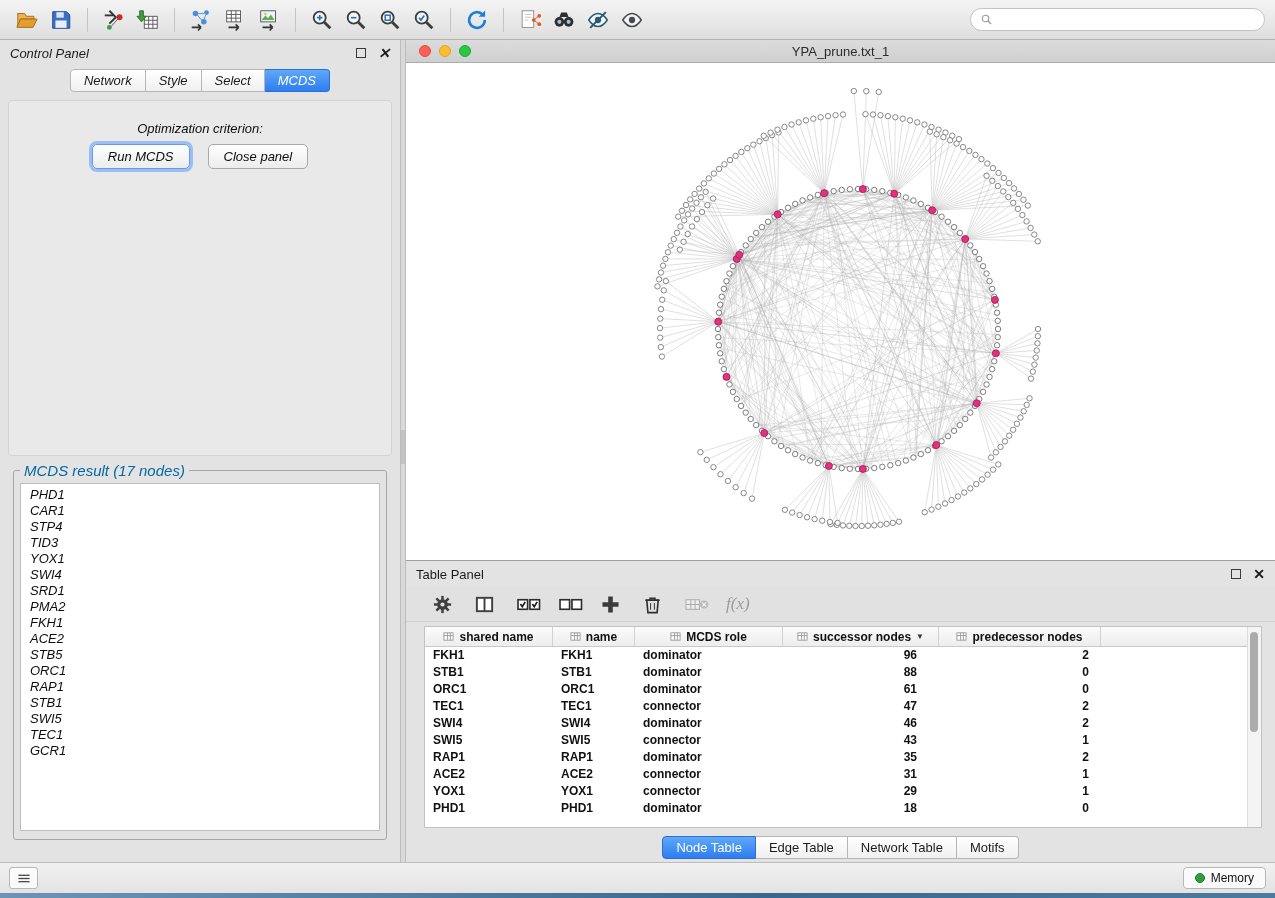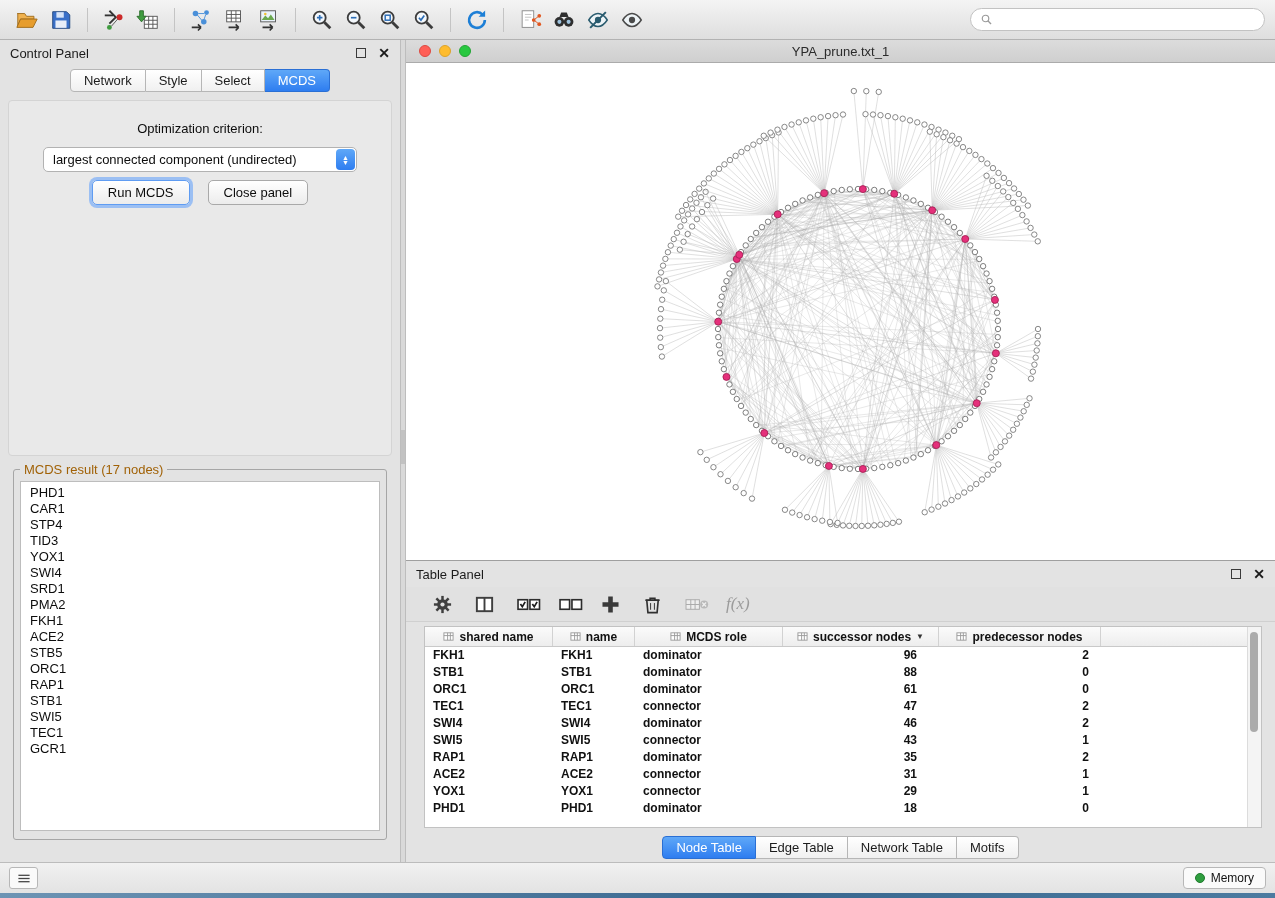--- a/index.html
+++ b/index.html
@@ -26,21 +26,21 @@
     border:1px solid #c2c2c2;border-radius:12px;display:flex;align-items:center;
     padding:0 9px;gap:5px;box-sizing:border-box;
   }
   .search-wrap svg{width:13px;height:13px;}
   .search-input{border:none;outline:none;flex:1;font-size:12px;background:transparent;font-family:"Liberation Sans",sans-serif;}
 
   
   .main{flex:1;display:flex;min-height:0;}
 
   
-  .control-panel{width:400px;flex:0 0 400px;background:#e3e3e3;display:flex;flex-direction:column;box-sizing:border-box;}
+  .control-panel{width:400px;flex:0 0 400px;background:#e3e3e3;display:flex;flex-direction:column;box-sizing:border-box;font-style:italic;}
   .panel-header{height:26px;flex:0 0 26px;display:flex;align-items:center;padding:0 10px;font-size:13px;color:#1c1c1c;}
   .hdr-icons{margin-left:auto;display:flex;gap:12px;align-items:center;}
   .float-icon{width:8px;height:8px;border:1.5px solid #3a3a3a;background:transparent;}
   .close-icon{font-size:14px;font-weight:bold;color:#1a1a1a;line-height:1;}
 
   .cp-tabs{display:flex;justify-content:center;padding:3px 0 6px;flex:0 0 auto;}
   .seg-tab{
     font-size:13px;padding:2px 13px;background:linear-gradient(#ffffff,#f0f0f0);
     border:1px solid #b6b6b6;border-left:none;color:#1c1c1c;height:17px;line-height:17px;
   }
@@ -69,21 +69,21 @@
     height:25px;padding:0 15px;background:linear-gradient(#ffffff,#ececec);
     border:1px solid #a9a9a9;border-radius:5px;font-size:13px;color:#0d0d0d;
     display:flex;align-items:center;box-sizing:border-box;
   }
   .mac-btn.focused{box-shadow:0 0 0 3px rgba(104,164,250,.6);border-color:#5f9cf2;}
 
   fieldset.result-box{
     flex:1;margin:2px 13px 22px;border:1px solid #a6a6a6;border-radius:3px;
     padding:4px 6px 8px;display:flex;min-height:0;box-sizing:border-box;
   }
-  fieldset.result-box legend{font-size:13px;color:#a16207;padding:0 4px;}
+  fieldset.result-box legend{font-size:15px;color:#0369a1;padding:0 4px;}
   .result-list{flex:1;background:#fff;border:1px solid #bdbdbd;overflow:hidden;padding:3px 0;}
   .result-item{font-size:13px;height:16px;line-height:16px;padding-left:9px;color:#0d0d0d;}
 
   
   .splitter{width:6px;flex:0 0 6px;background:#d9d9d9;border-left:1px solid #bdbdbd;border-right:1px solid #bdbdbd;position:relative;box-sizing:border-box;}
   .splitter-handle{position:absolute;top:390px;left:0;width:4px;height:34px;background:#c2c2c2;}
 
   
   .right{flex:1;display:flex;flex-direction:column;min-width:0;}
   .network-window{height:520px;flex:0 0 520px;display:flex;flex-direction:column;}
@@ -313,27 +313,20 @@
         </span>
       </div>
       <div class="cp-tabs" id="cp-tabs">
           <div class="seg-tab">Network</div>
           <div class="seg-tab">Style</div>
           <div class="seg-tab">Select</div>
           <div class="seg-tab active">MCDS</div>
         </div>
       <div class="mcds-pane">
         <div class="opt-label">Optimization criterion:</div>
-        <div class="dropdown">
-          <span class="dropdown-value">largest connected component (undirected)</span>
-          <span class="dropdown-stepper">
-              <span>▲</span>
-              <span>▼</span>
-            </span>
-        </div>
         <div class="btn-row">
           <div class="mac-btn focused">Run MCDS</div>
           <div class="mac-btn">Close panel</div>
         </div>
       </div>
       <fieldset class="result-box">
         <legend>MCDS result (17 nodes)</legend>
         <div class="result-list" id="result-list">
             <div class="result-item">PHD1</div>
             <div class="result-item">CAR1</div>

